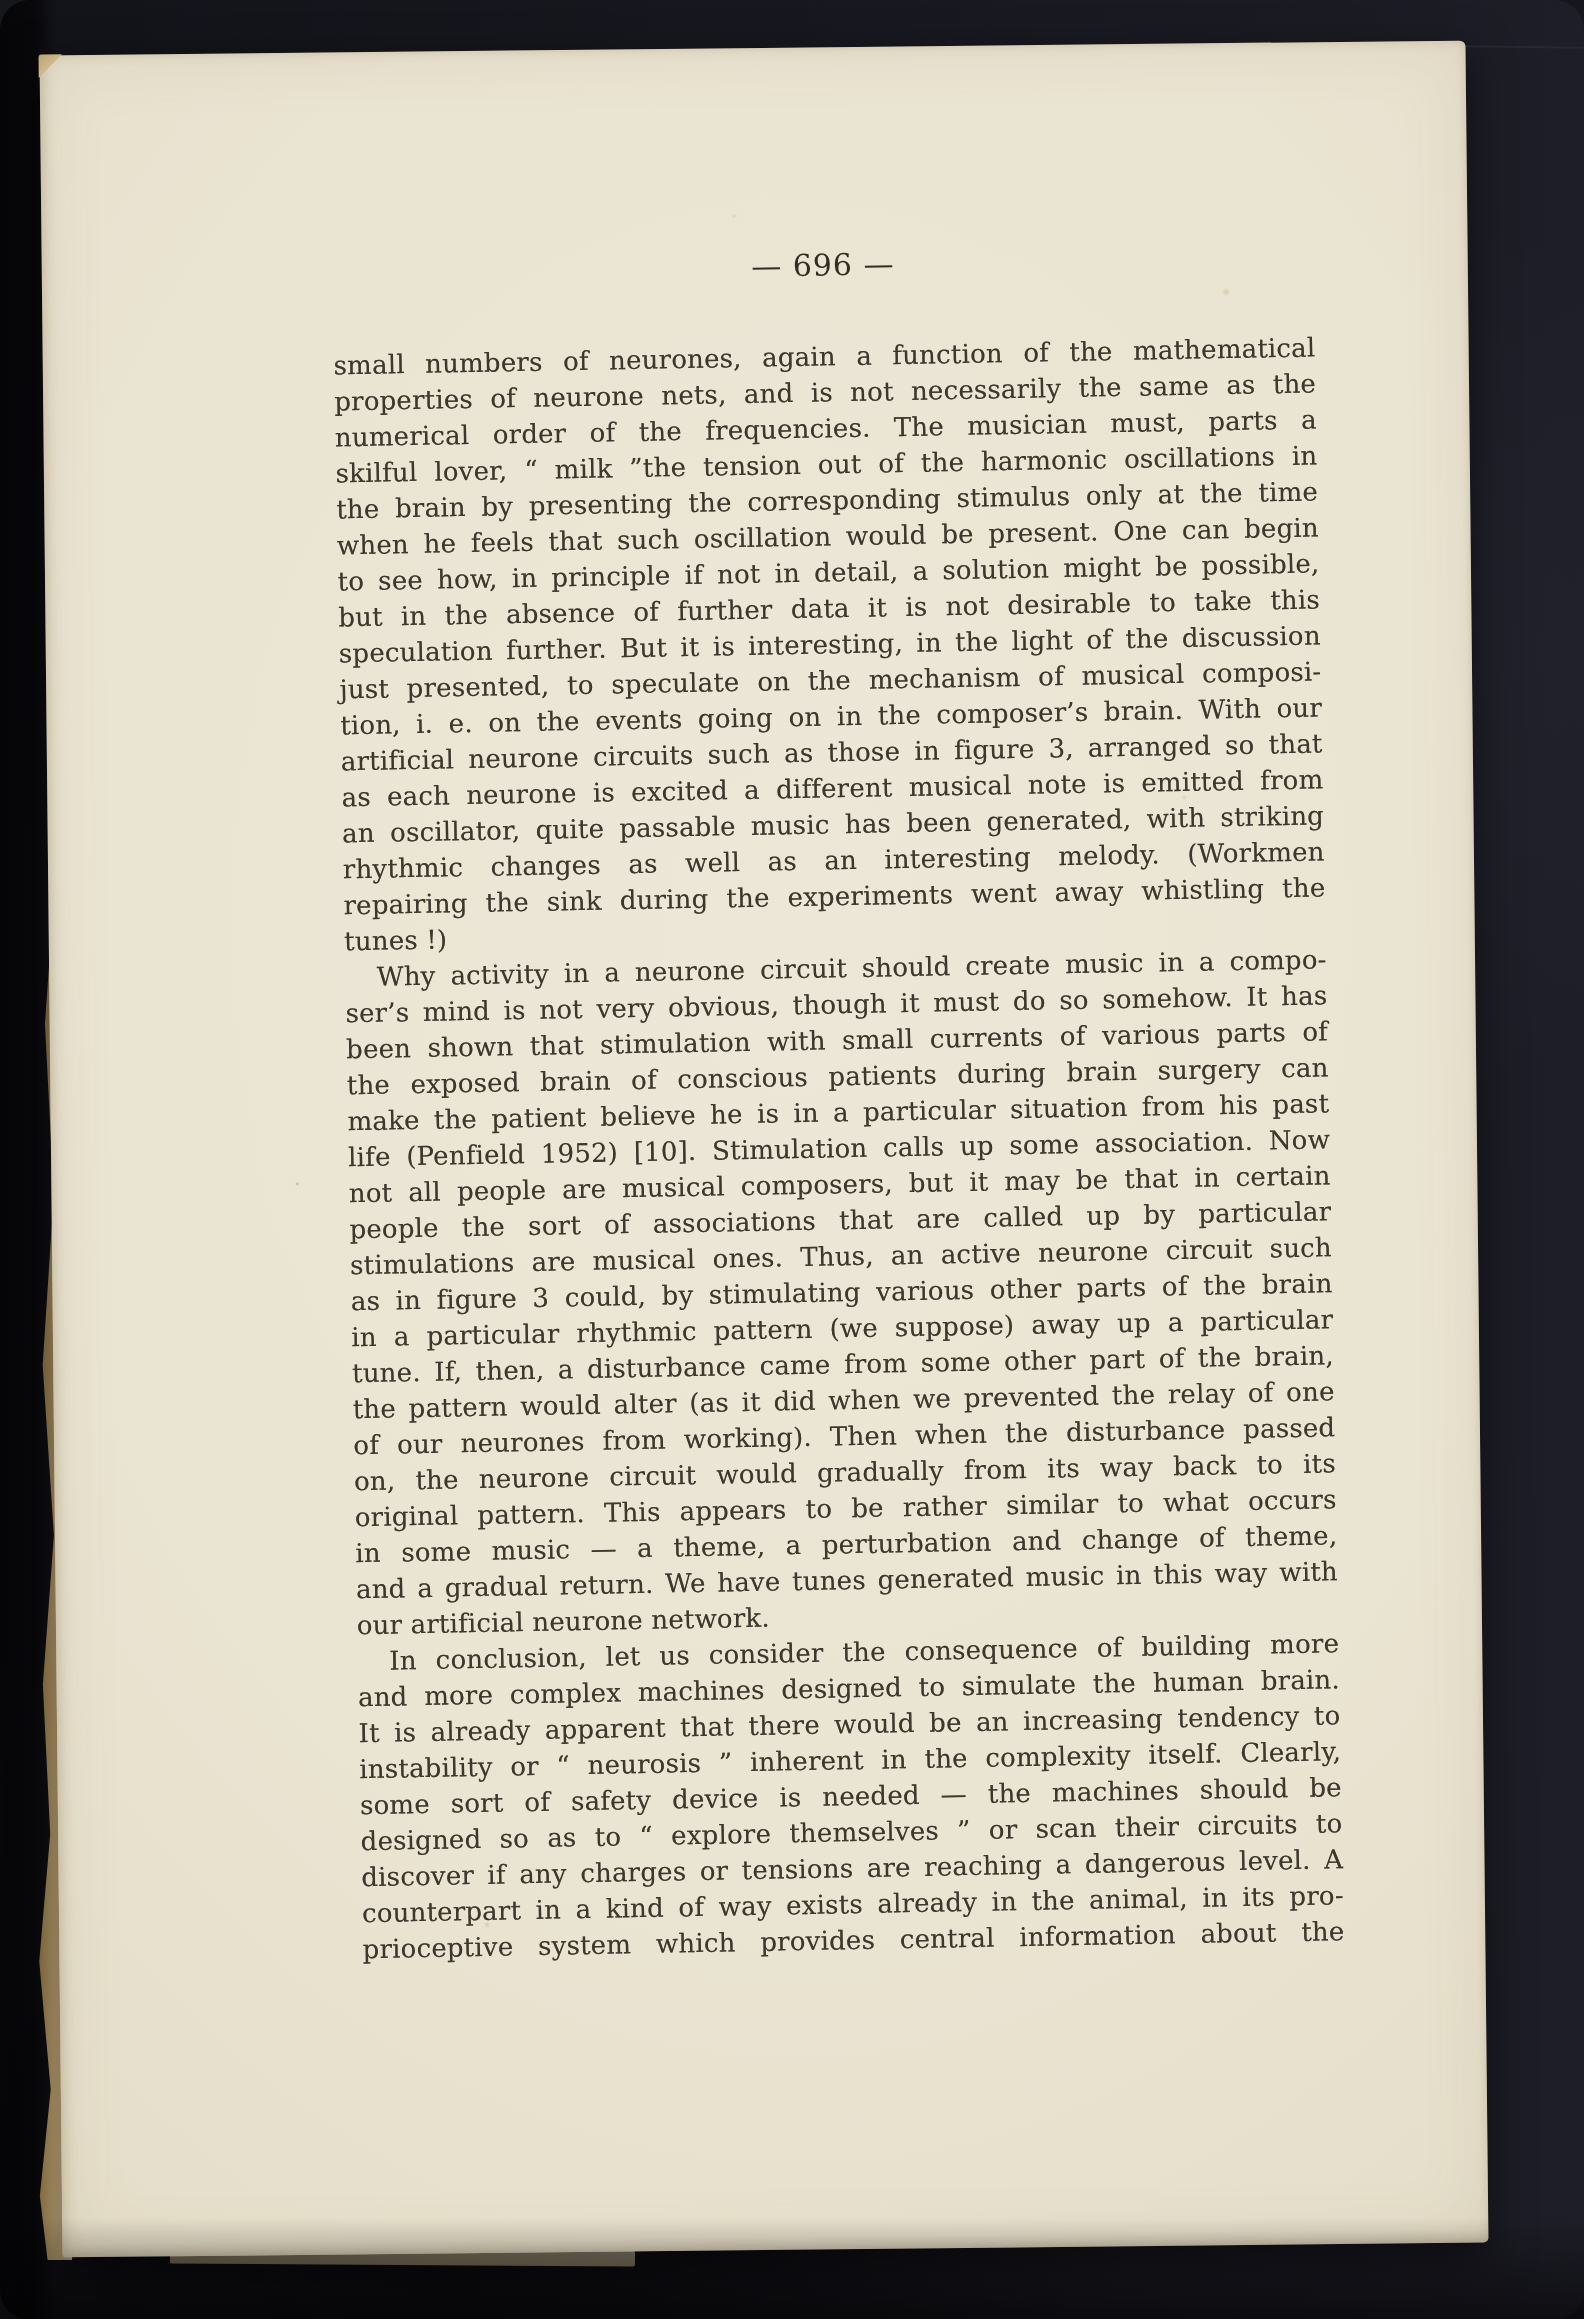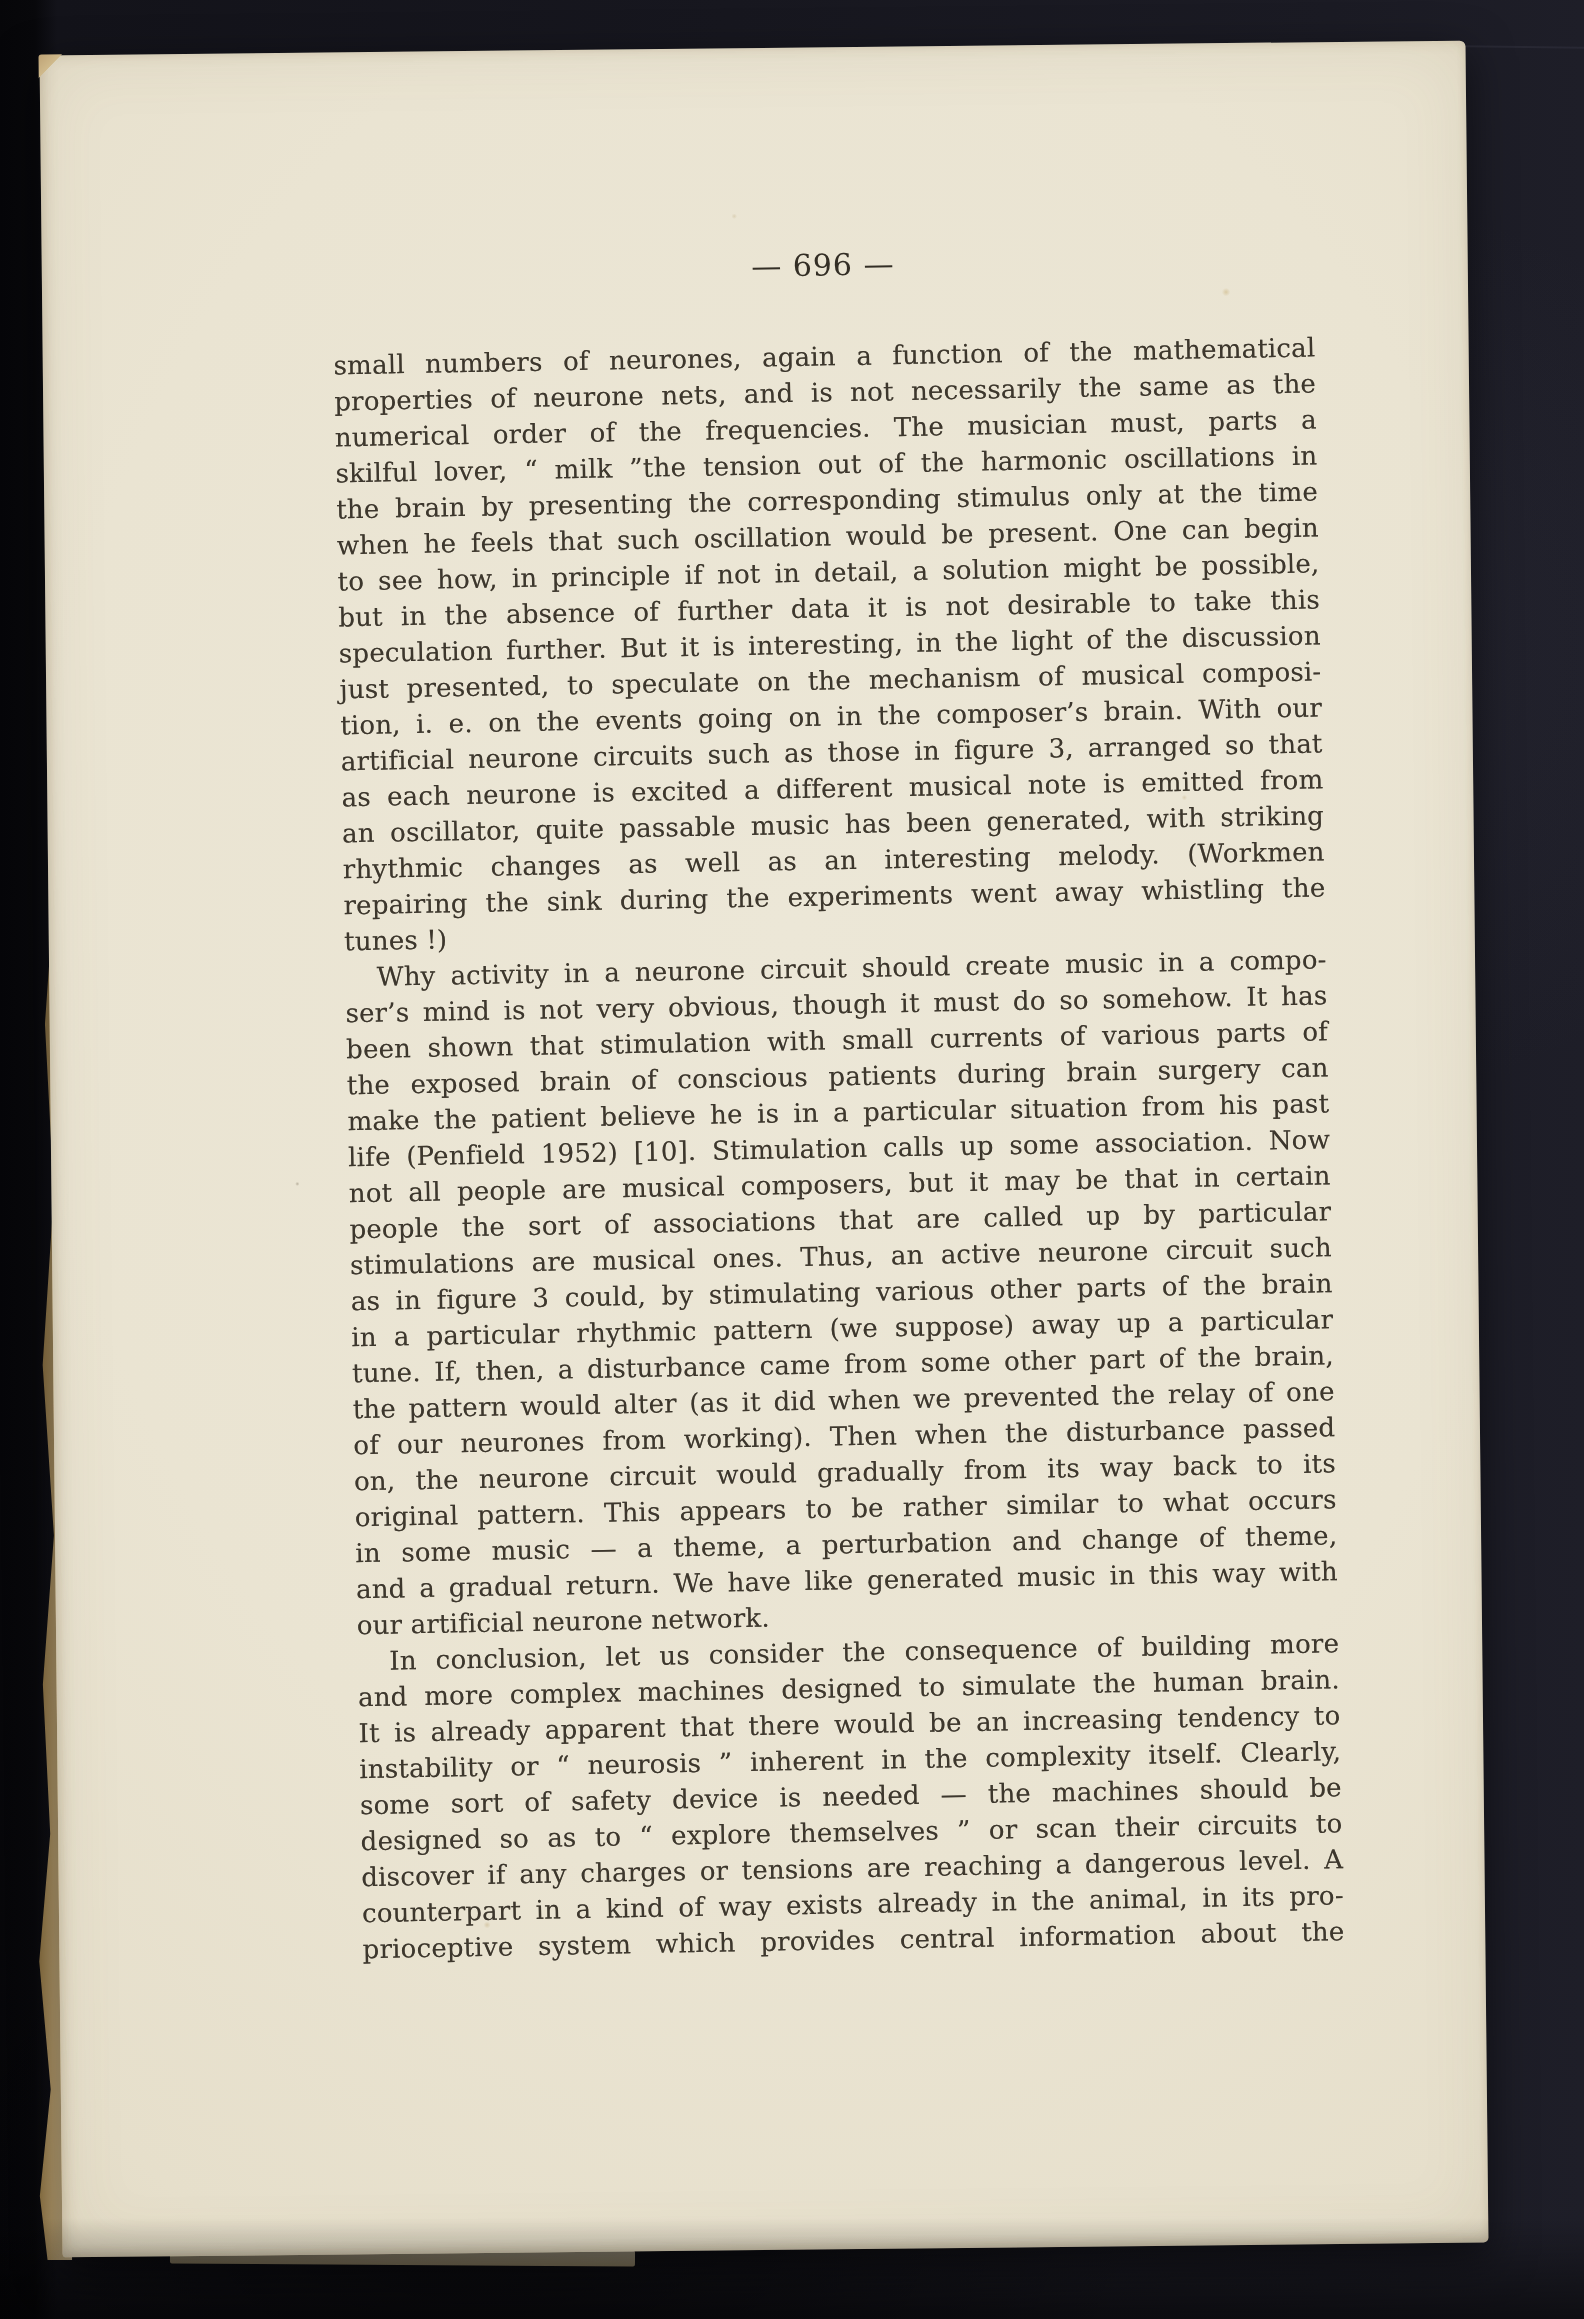--- a/index.html
+++ b/index.html
@@ -8,20 +8,21 @@
     overflow:hidden; position:relative;
     font-family:"DejaVu Serif", serif;
     background:#16161d;
   }
   .scene {
     position:absolute; inset:0;
     background:
       radial-gradient(1089px 693px at 72% 28%, rgba(70,70,88,0.16), transparent 70%),
       radial-gradient(891px 495px at 30% 96%, rgba(0,0,0,0.45), transparent 75%),
       linear-gradient(90deg, #060609 0%, #08080b 2.2%, #13131a 3.6%, #17171f 46%, #1b1b24 84%, #1e1e28 100%);
+    border-radius: 30px;
   }
   .bottom-shade {
     position:absolute; left:0; right:0; top:2218px; height:102px;
     background:linear-gradient(180deg, transparent, rgba(0,0,0,0.55));
   }
   .backing-seam {
     position:absolute; left:1463px; top:46px; width:121px; height:2px;
     background:#2c2c38; opacity:.75; transform:rotate(0.8deg);
   }
   .page-stack-edge {
@@ -549,21 +550,21 @@
             <span class="w">of</span>
             <span class="w">theme,</span>
           </div>
           <div class="line">
             <span class="w">and</span>
             <span class="w">a</span>
             <span class="w">gradual</span>
             <span class="w">return.</span>
             <span class="w">We</span>
             <span class="w">have</span>
-            <span class="w">like</span>
+            <span class="w">tunes</span>
             <span class="w">generated</span>
             <span class="w">music</span>
             <span class="w">in</span>
             <span class="w">this</span>
             <span class="w">way</span>
             <span class="w">with</span>
           </div>
           <div class="line plain">our artificial neurone network.</div>
           <div class="line indent">
             <span class="w">In</span>

